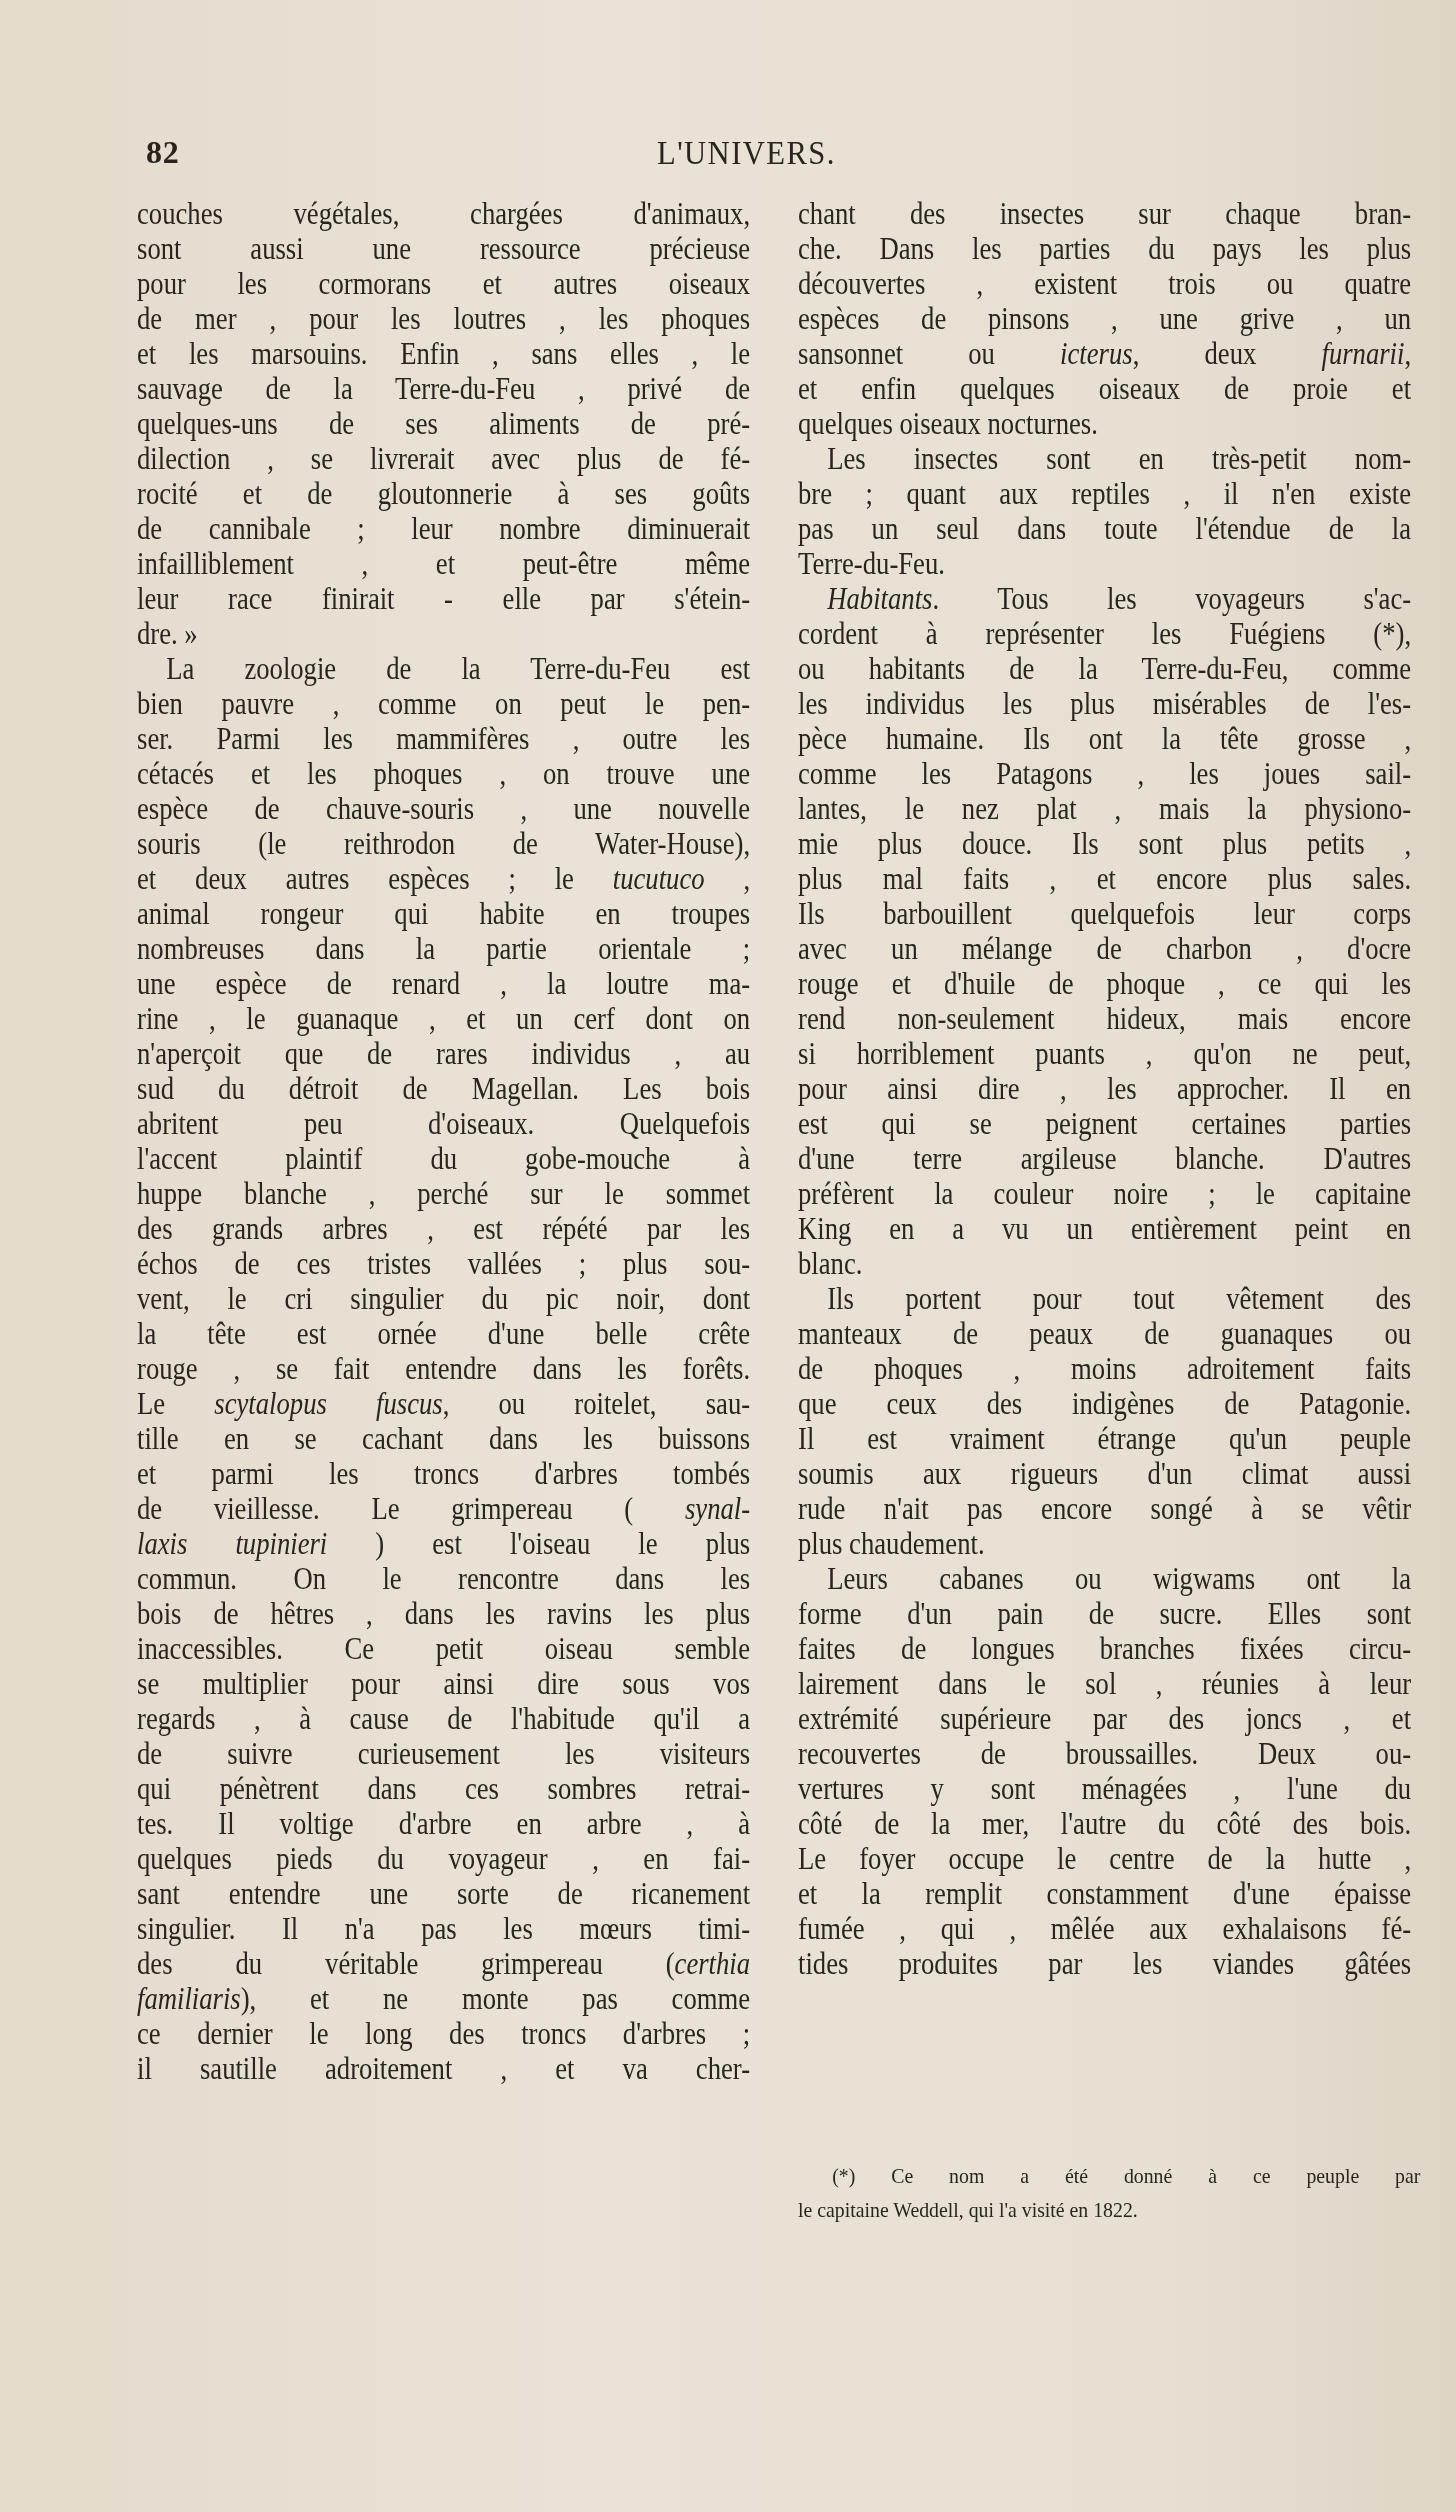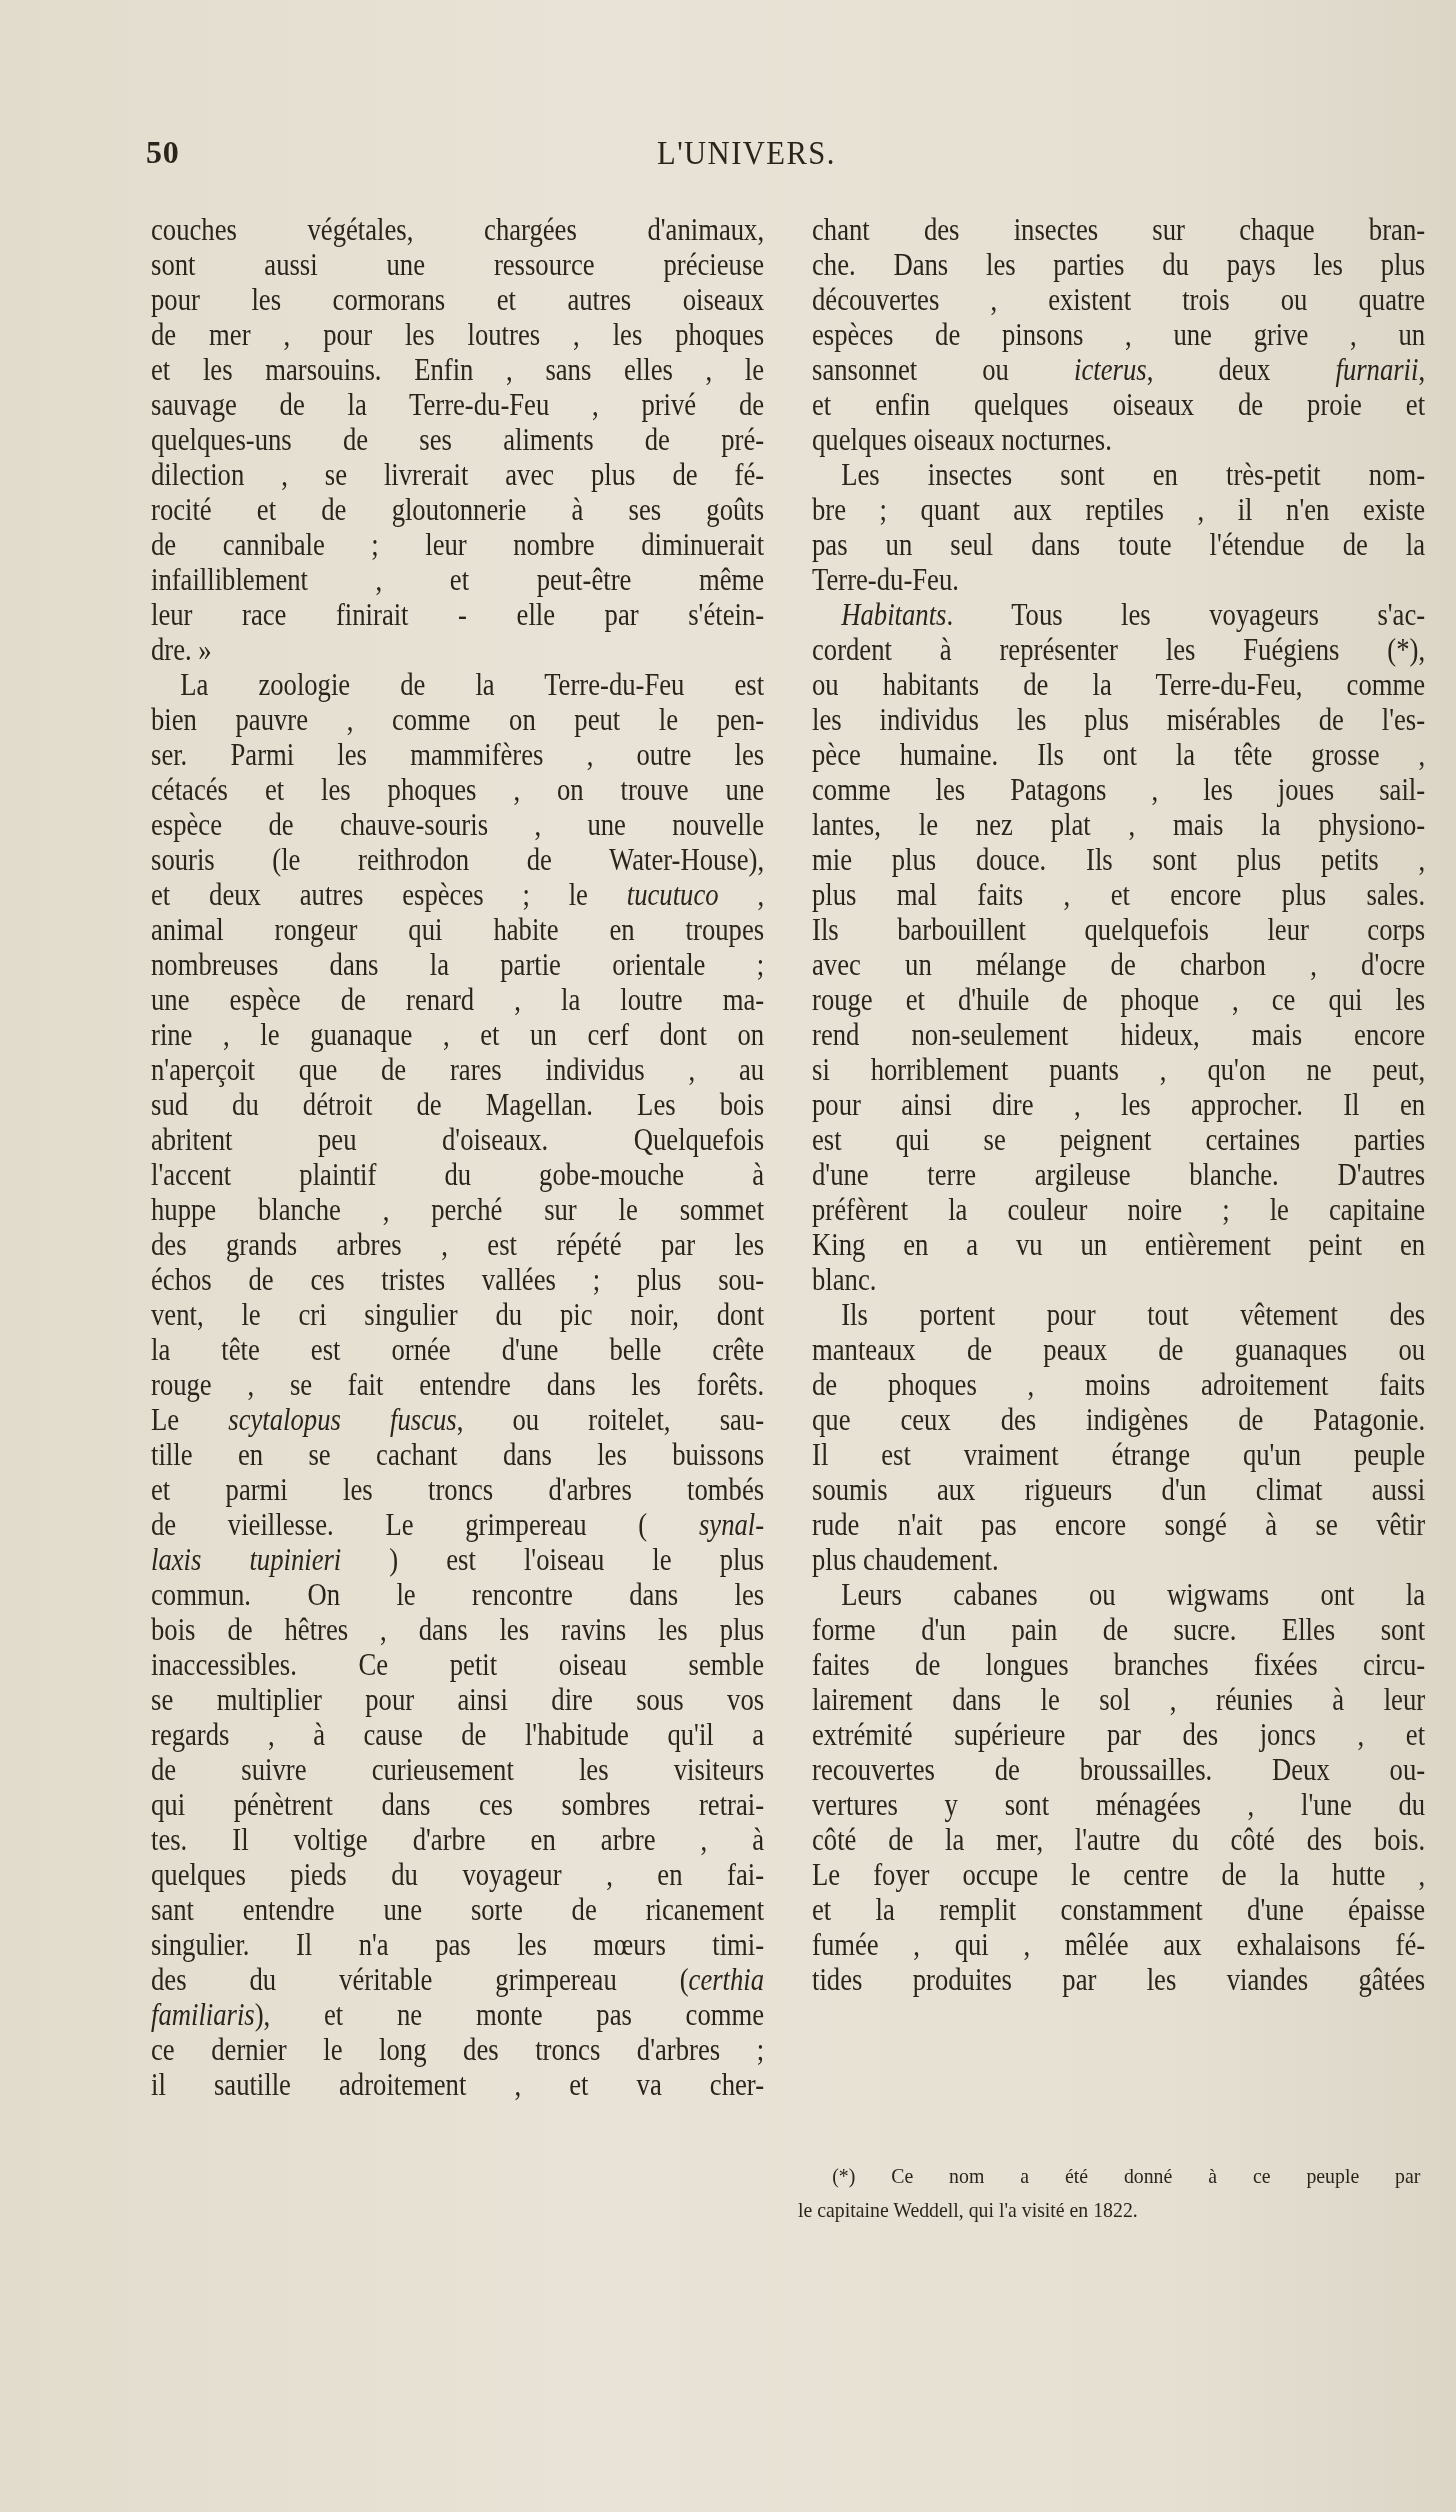--- a/index.html
+++ b/index.html
@@ -35,26 +35,25 @@
       position: absolute;
       left: 511px;
       top: 0;
       font-size: 34px;
       letter-spacing: 1.6px;
       transform: scaleX(0.9);
       transform-origin: left top;
     }
     .column {
       position: absolute;
-      top: 212px;
+      top: 196px;
       width: 613px;
       font-size: 31px;
       line-height: 35px;
       text-align: justify;
-      margin-left: 14px;
     }
     .col-left { left: 137px; }
     .col-right { left: 798px; }
     .line {
       display: block;
       height: 35px;
       white-space: nowrap;
       text-align: justify;
       text-align-last: justify;
       transform: scaleX(0.86);
@@ -76,21 +75,21 @@
       height: 34px;
       transform: scaleX(0.9);
       width: 111%;
     }
     .footnote .line.indent { text-indent: 38px; }
   </style>
 </head>
 <body>
 
 <div class="page-header">
-  <span class="page-number">50</span>
+  <span class="page-number">82</span>
   <span class="running-title">L'UNIVERS.</span>
 </div>
 
 <div class="column col-left">
   <span class="line">couches végétales, chargées d'animaux,</span>
   <span class="line">sont aussi une ressource précieuse</span>
   <span class="line">pour les cormorans et autres oiseaux</span>
   <span class="line">de mer , pour les loutres , les phoques</span>
   <span class="line">et les marsouins. Enfin , sans elles , le</span>
   <span class="line">sauvage de la Terre-du-Feu , privé de</span>

